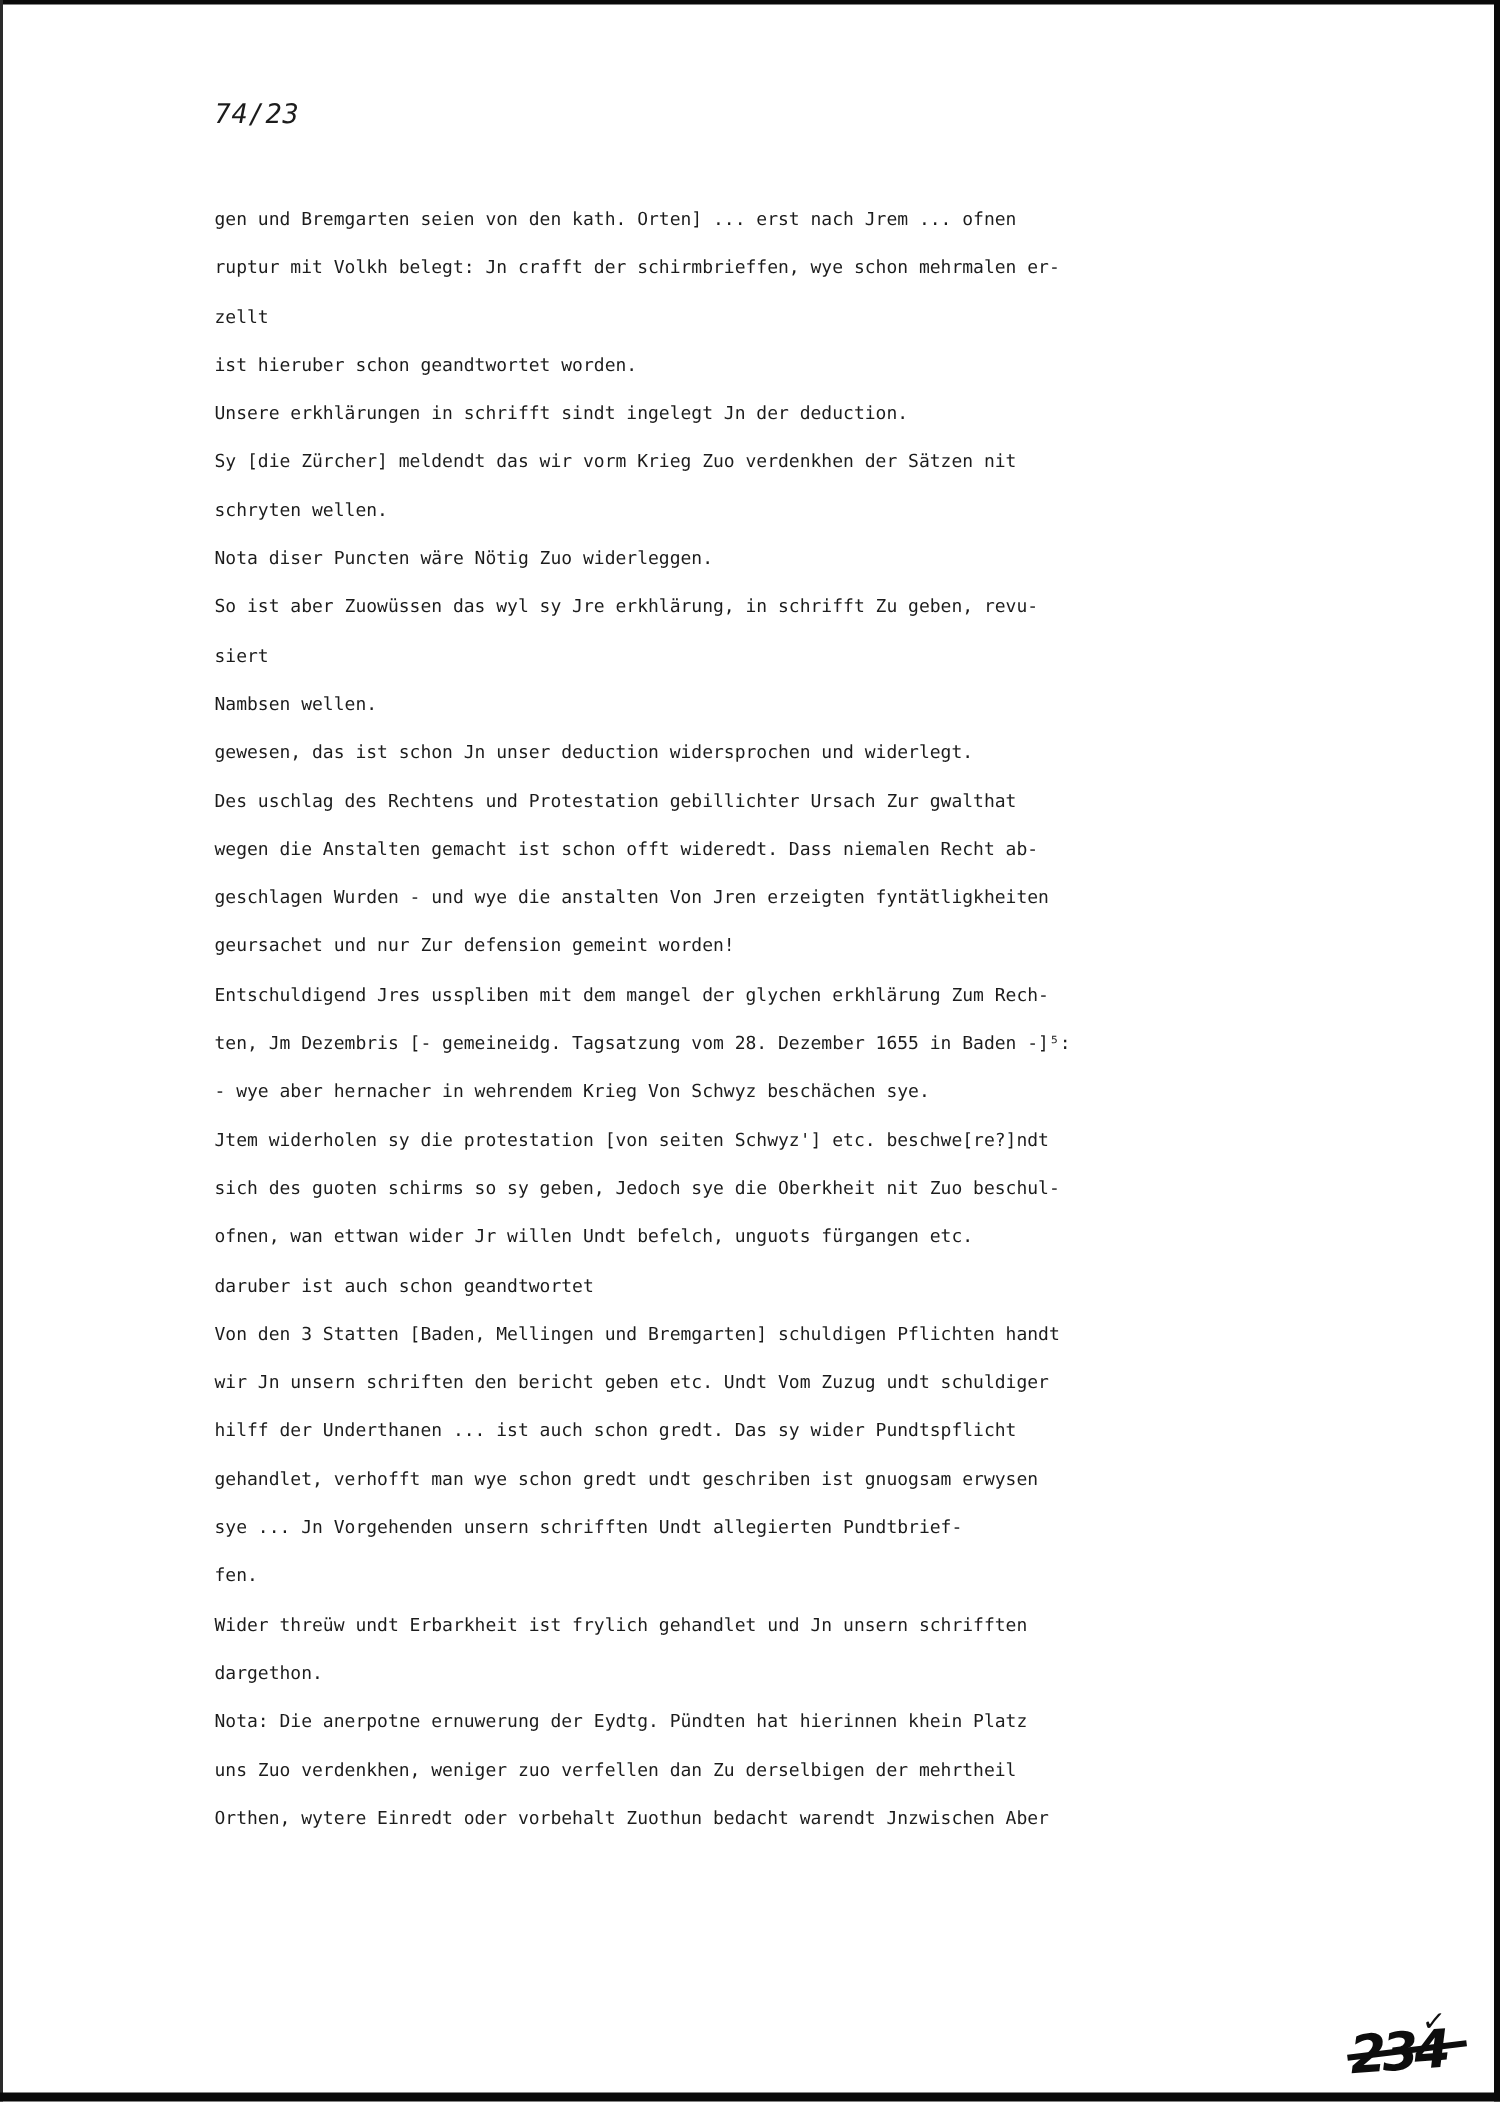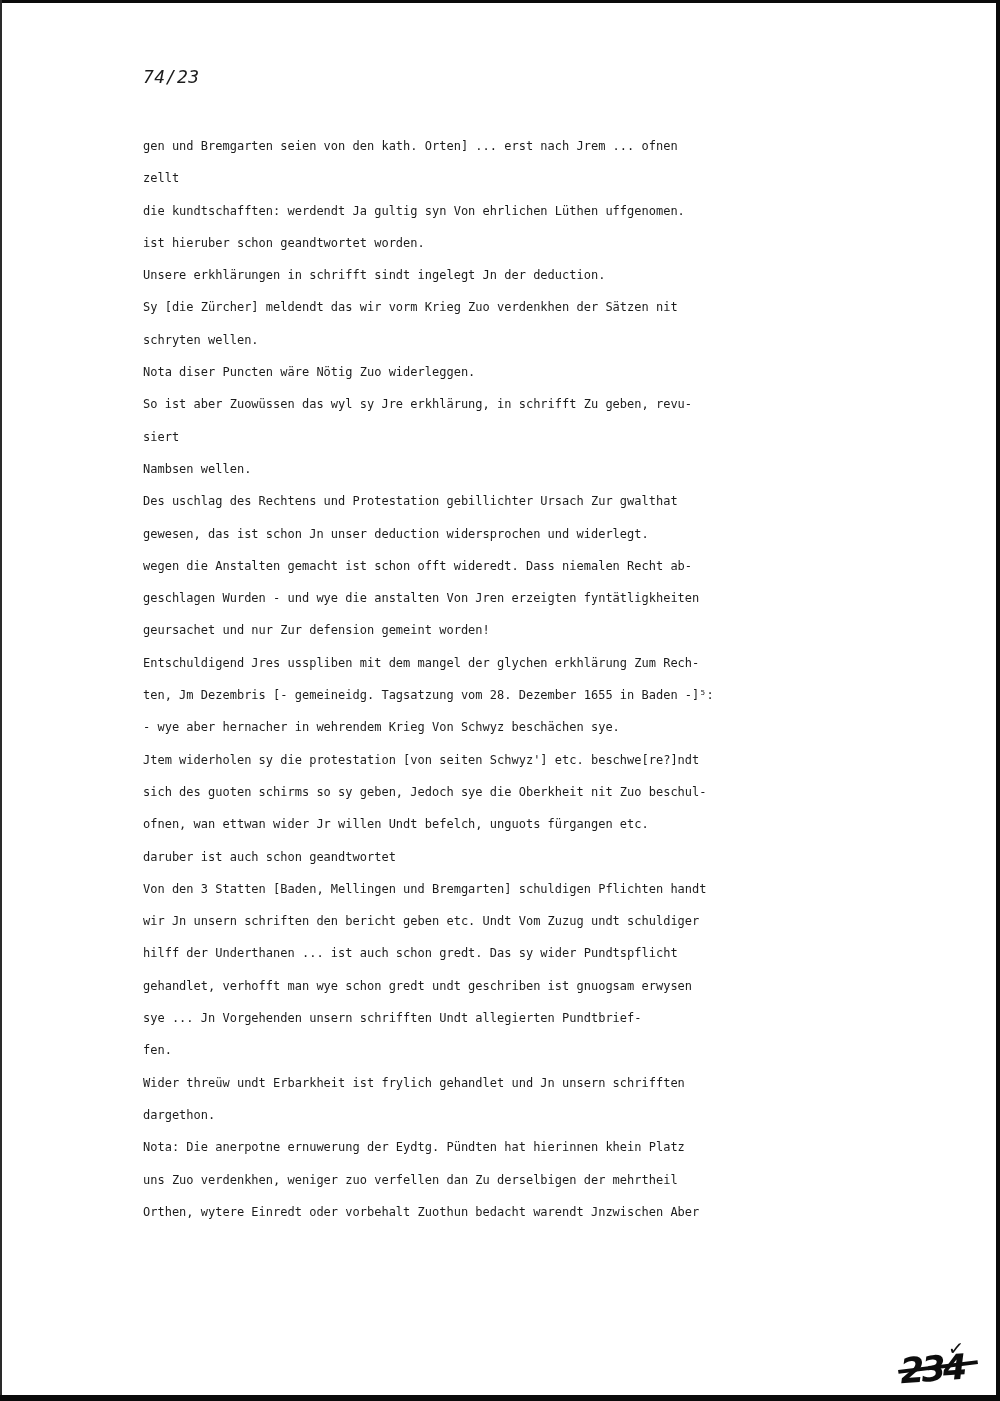--- a/index.html
+++ b/index.html
@@ -88,32 +88,32 @@
 
 <div class="edge edge-top"></div>
 <div class="edge edge-left"></div>
 <div class="edge edge-right"></div>
 <div class="edge edge-bottom"></div>
 
 <div class="page-header">74/23</div>
 
 <div class="doc-lines">
     <div class="tline">gen und Bremgarten seien von den kath. Orten] ... erst nach Jrem ... ofnen</div>
+    <div class="tline">ruptur mit Volkh belegt: Jn crafft der schirmbrieffen, wye schon mehrmalen er-</div>
     <div class="tline">zellt</div>
-    <div class="tline">die kundtschafften: werdendt Ja gultig syn Von ehrlichen Lüthen uffgenomen.</div>
     <div class="tline">ist hieruber schon geandtwortet worden.</div>
     <div class="tline">Unsere erkhlärungen in schrifft sindt ingelegt Jn der deduction.</div>
     <div class="tline">Sy [die Zürcher] meldendt das wir vorm Krieg Zuo verdenkhen der Sätzen nit</div>
     <div class="tline">schryten wellen.</div>
     <div class="tline">Nota diser Puncten wäre Nötig Zuo widerleggen.</div>
     <div class="tline">So ist aber Zuowüssen das wyl sy Jre erkhlärung, in schrifft Zu geben, revu-</div>
     <div class="tline">siert</div>
     <div class="tline">Nambsen wellen.</div>
+    <div class="tline">gewesen, das ist schon Jn unser deduction widersprochen und widerlegt.</div>
     <div class="tline">Des uschlag des Rechtens und Protestation gebillichter Ursach Zur gwalthat</div>
-    <div class="tline">gewesen, das ist schon Jn unser deduction widersprochen und widerlegt.</div>
     <div class="tline">wegen die Anstalten gemacht ist schon offt wideredt. Dass niemalen Recht ab-</div>
     <div class="tline">geschlagen Wurden - und wye die anstalten Von Jren erzeigten fyntätligkheiten</div>
     <div class="tline">geursachet und nur Zur defension gemeint worden!</div>
     <div class="tline">Entschuldigend Jres usspliben mit dem mangel der glychen erkhlärung Zum Rech-</div>
     <div class="tline">ten, Jm Dezembris [- gemeineidg. Tagsatzung vom 28. Dezember 1655 in Baden -]⁵:</div>
     <div class="tline">- wye aber hernacher in wehrendem Krieg Von Schwyz beschächen sye.</div>
     <div class="tline">Jtem widerholen sy die protestation [von seiten Schwyz'] etc. beschwe[re?]ndt</div>
     <div class="tline">sich des guoten schirms so sy geben, Jedoch sye die Oberkheit nit Zuo beschul-</div>
     <div class="tline">ofnen, wan ettwan wider Jr willen Undt befelch, unguots fürgangen etc.</div>
     <div class="tline">daruber ist auch schon geandtwortet</div>

